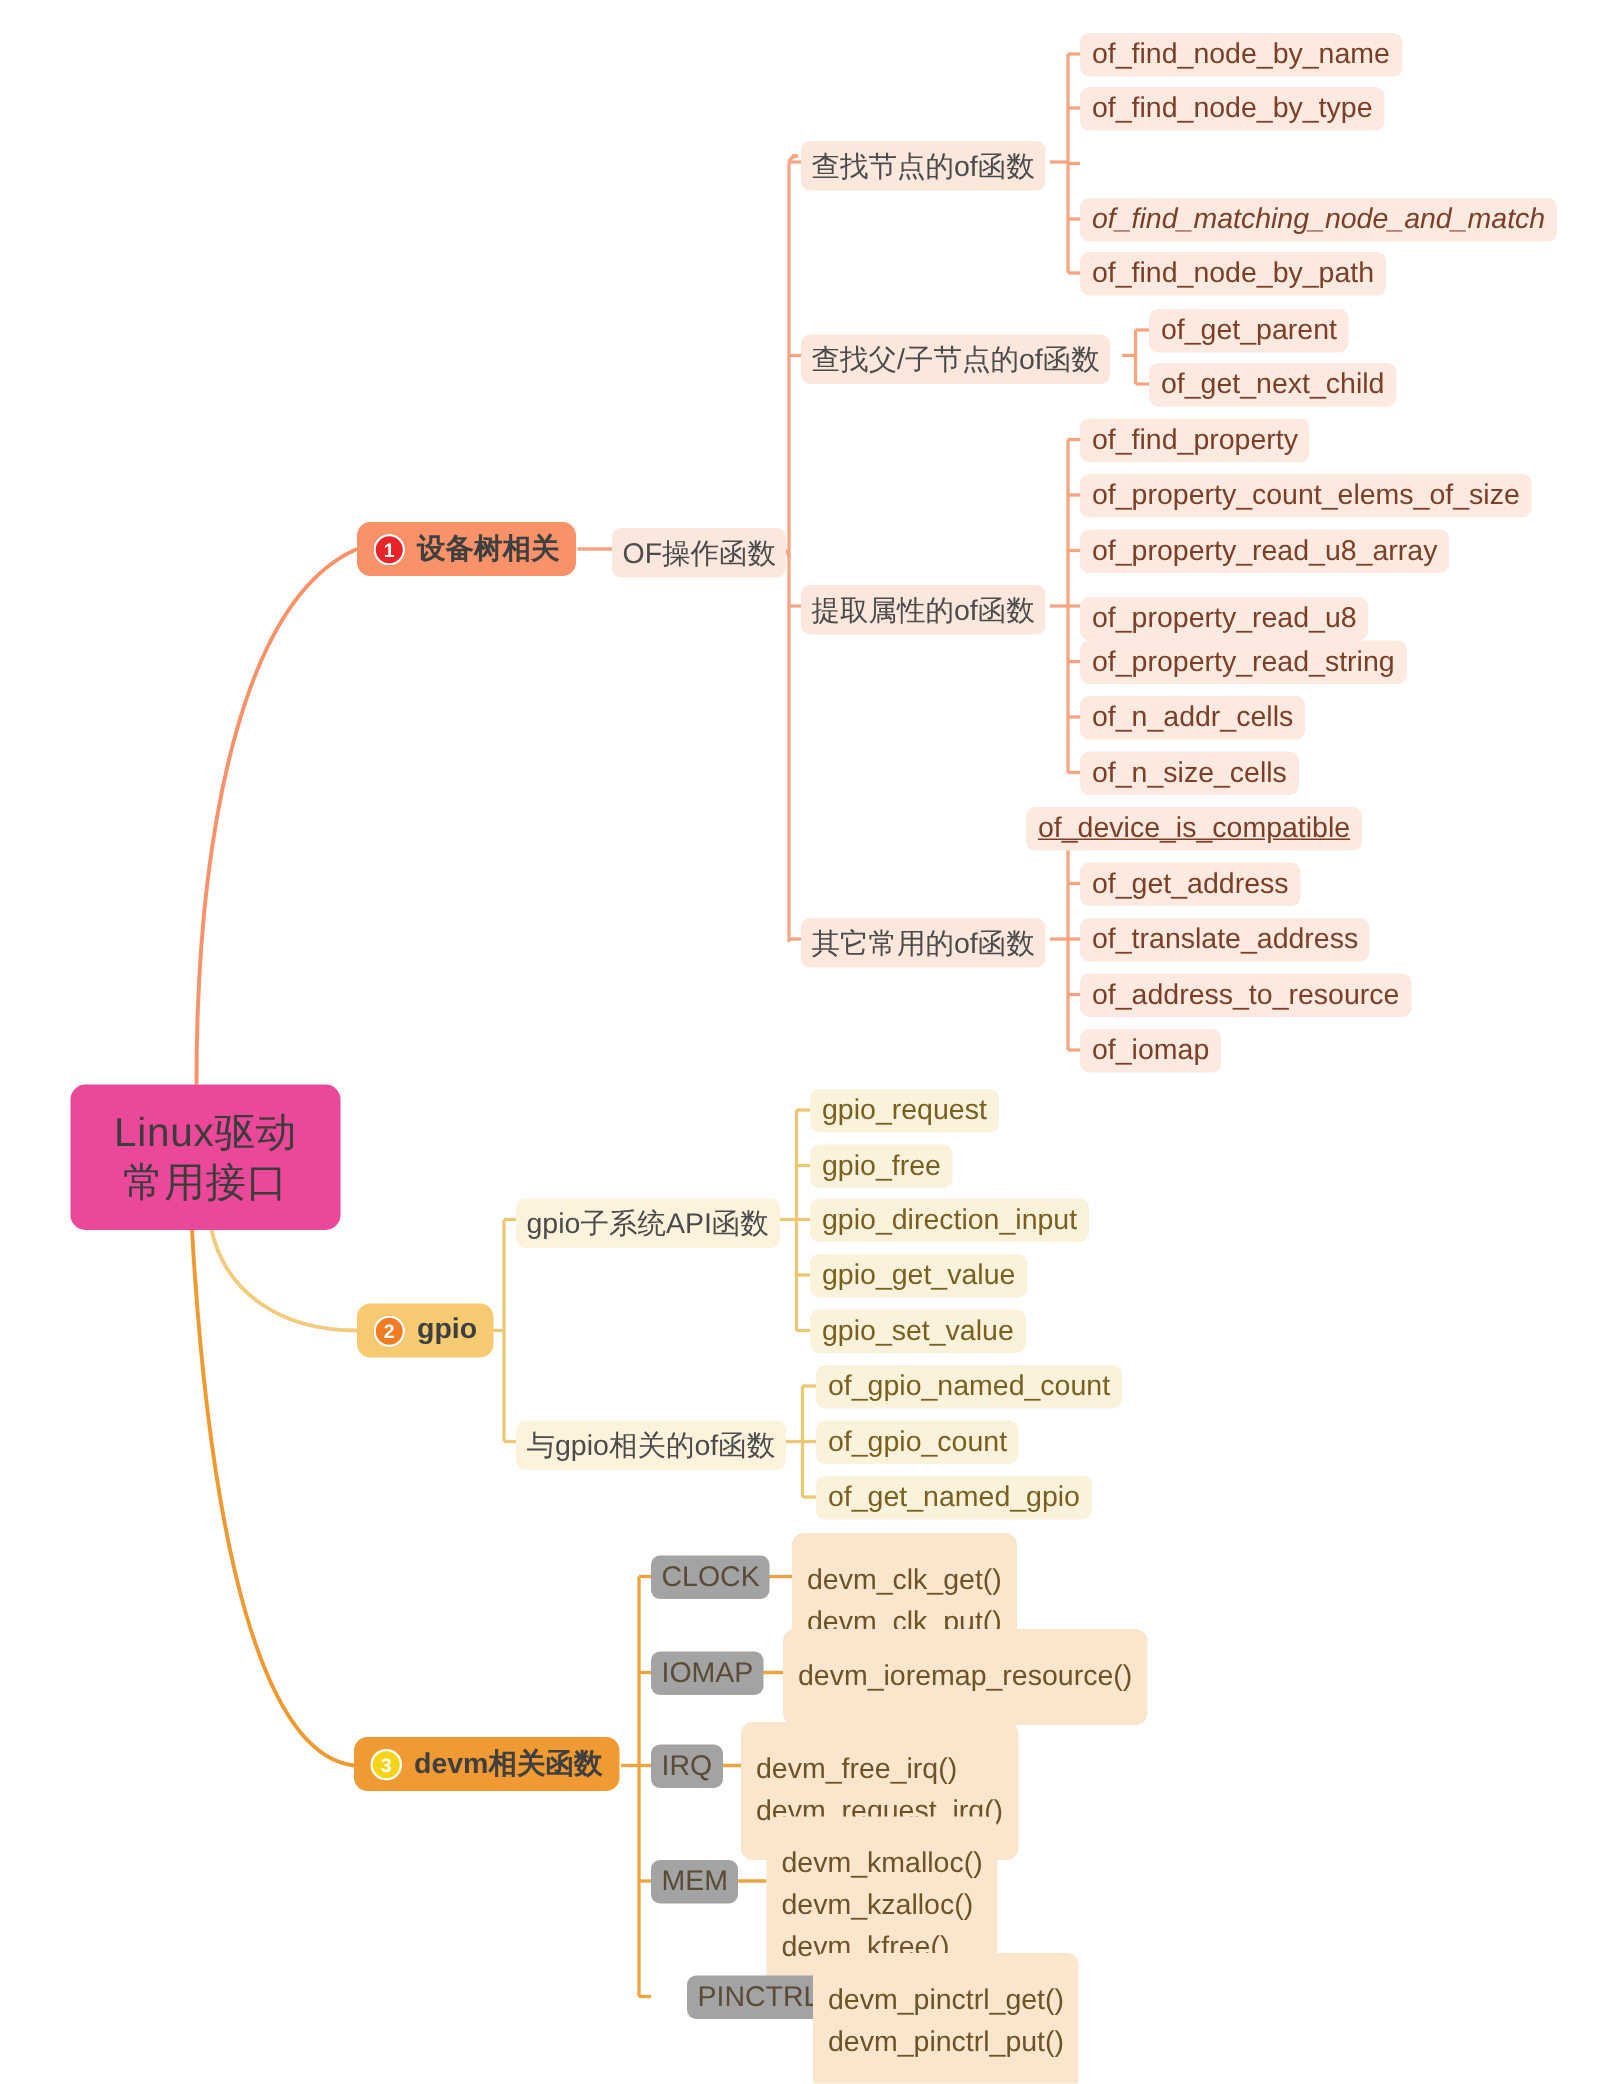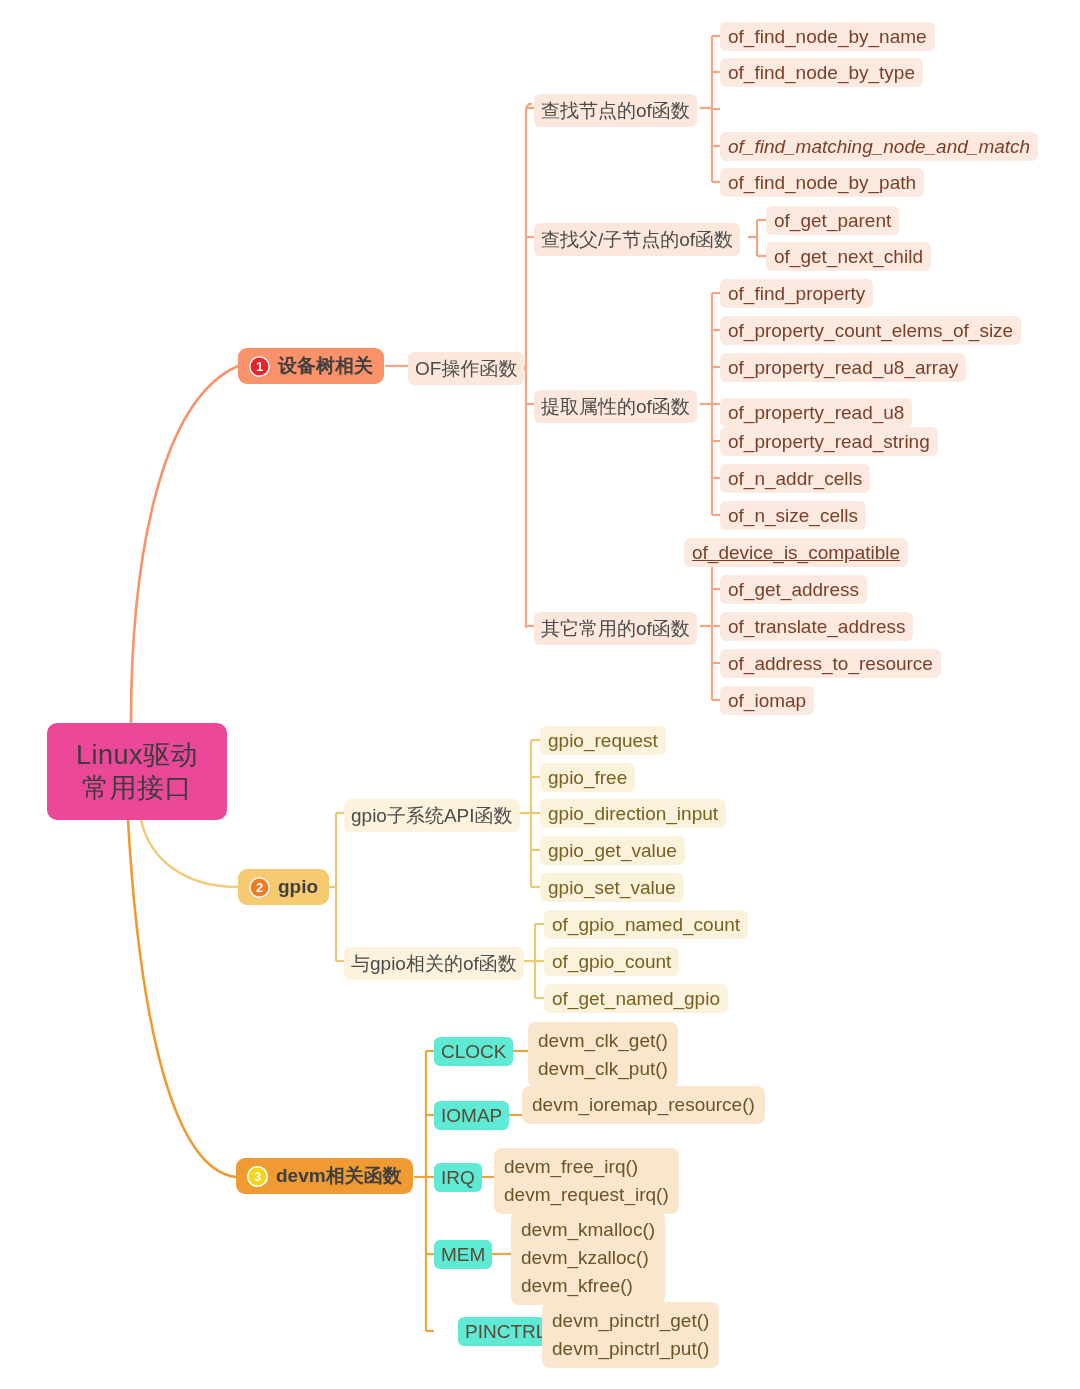--- a/index.html
+++ b/index.html
@@ -48,27 +48,27 @@
 
   
   .leaf{
     border-radius:6px;padding:3px 8px;font-size:19px;
     display:flex;align-items:center;height:29px;
   }
   .leaf.o{background:#fce9e0;color:#7b3f27;}
   .leaf.y{background:#fbf2dc;color:#7a6020;}
 
   .multi{
-    border-radius:8px;padding:5px 10px;font-size:19px;
+    border-radius:8px;padding:18px 10px;font-size:19px;
     background:#fae5cd;color:#6e5326;line-height:28px;display:block;height:auto;
   }
   .multi div{white-space:nowrap;}
 
   .devmkey{
-    background:#5eead4;color:#5a4a36;border-radius:6px;
+    background:#a3a3a3;color:#5a4a36;border-radius:6px;
     padding:3px 7px;font-size:19px;height:29px;display:flex;align-items:center;text-align:right;
   }
 </style>
 </head>
 <body>
 
 <div id="stage">
 
   <svg id="links" viewBox="0 0 1080 1389">
 

